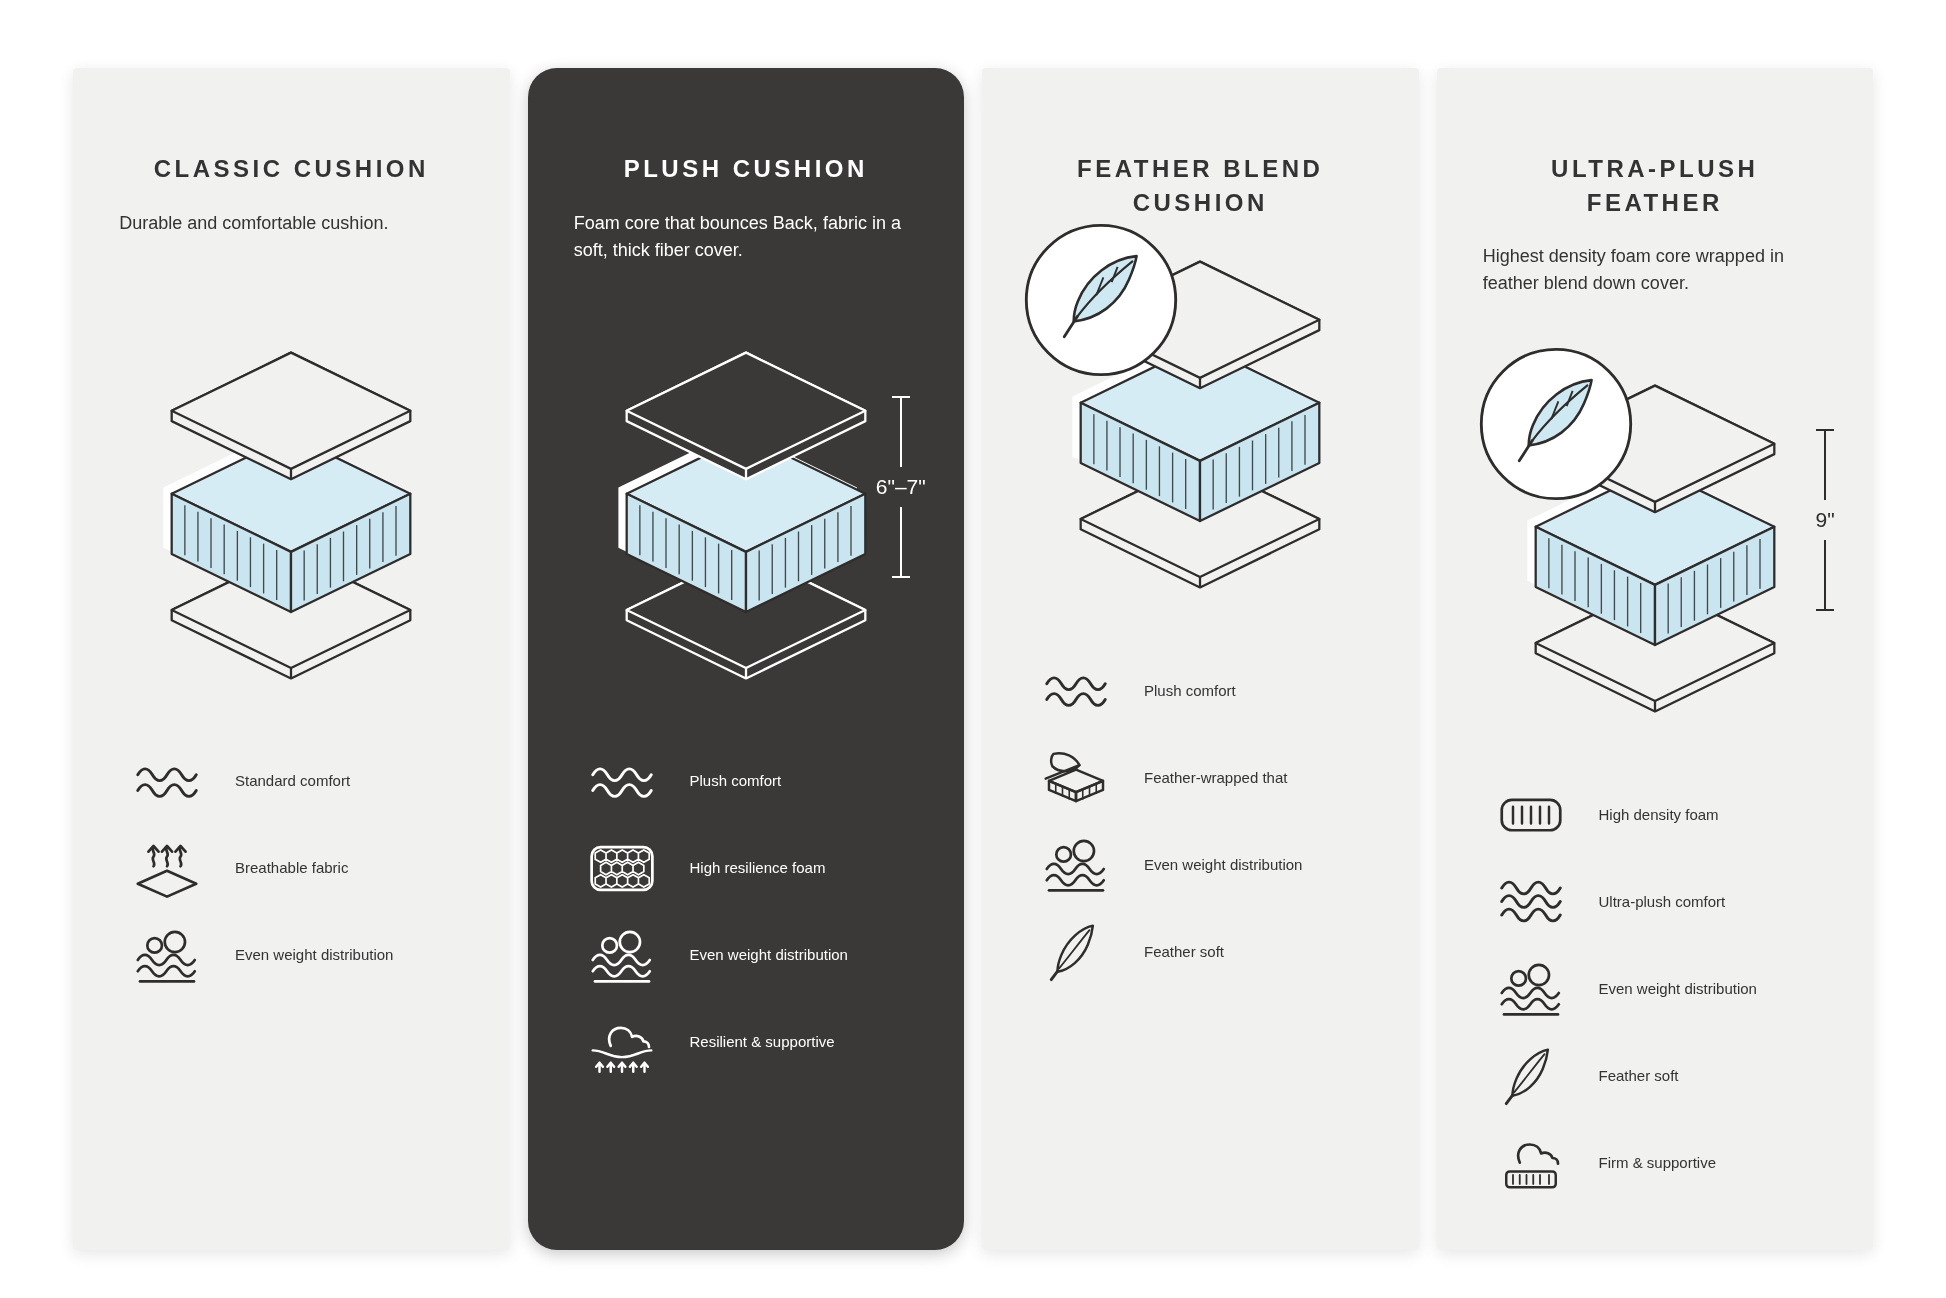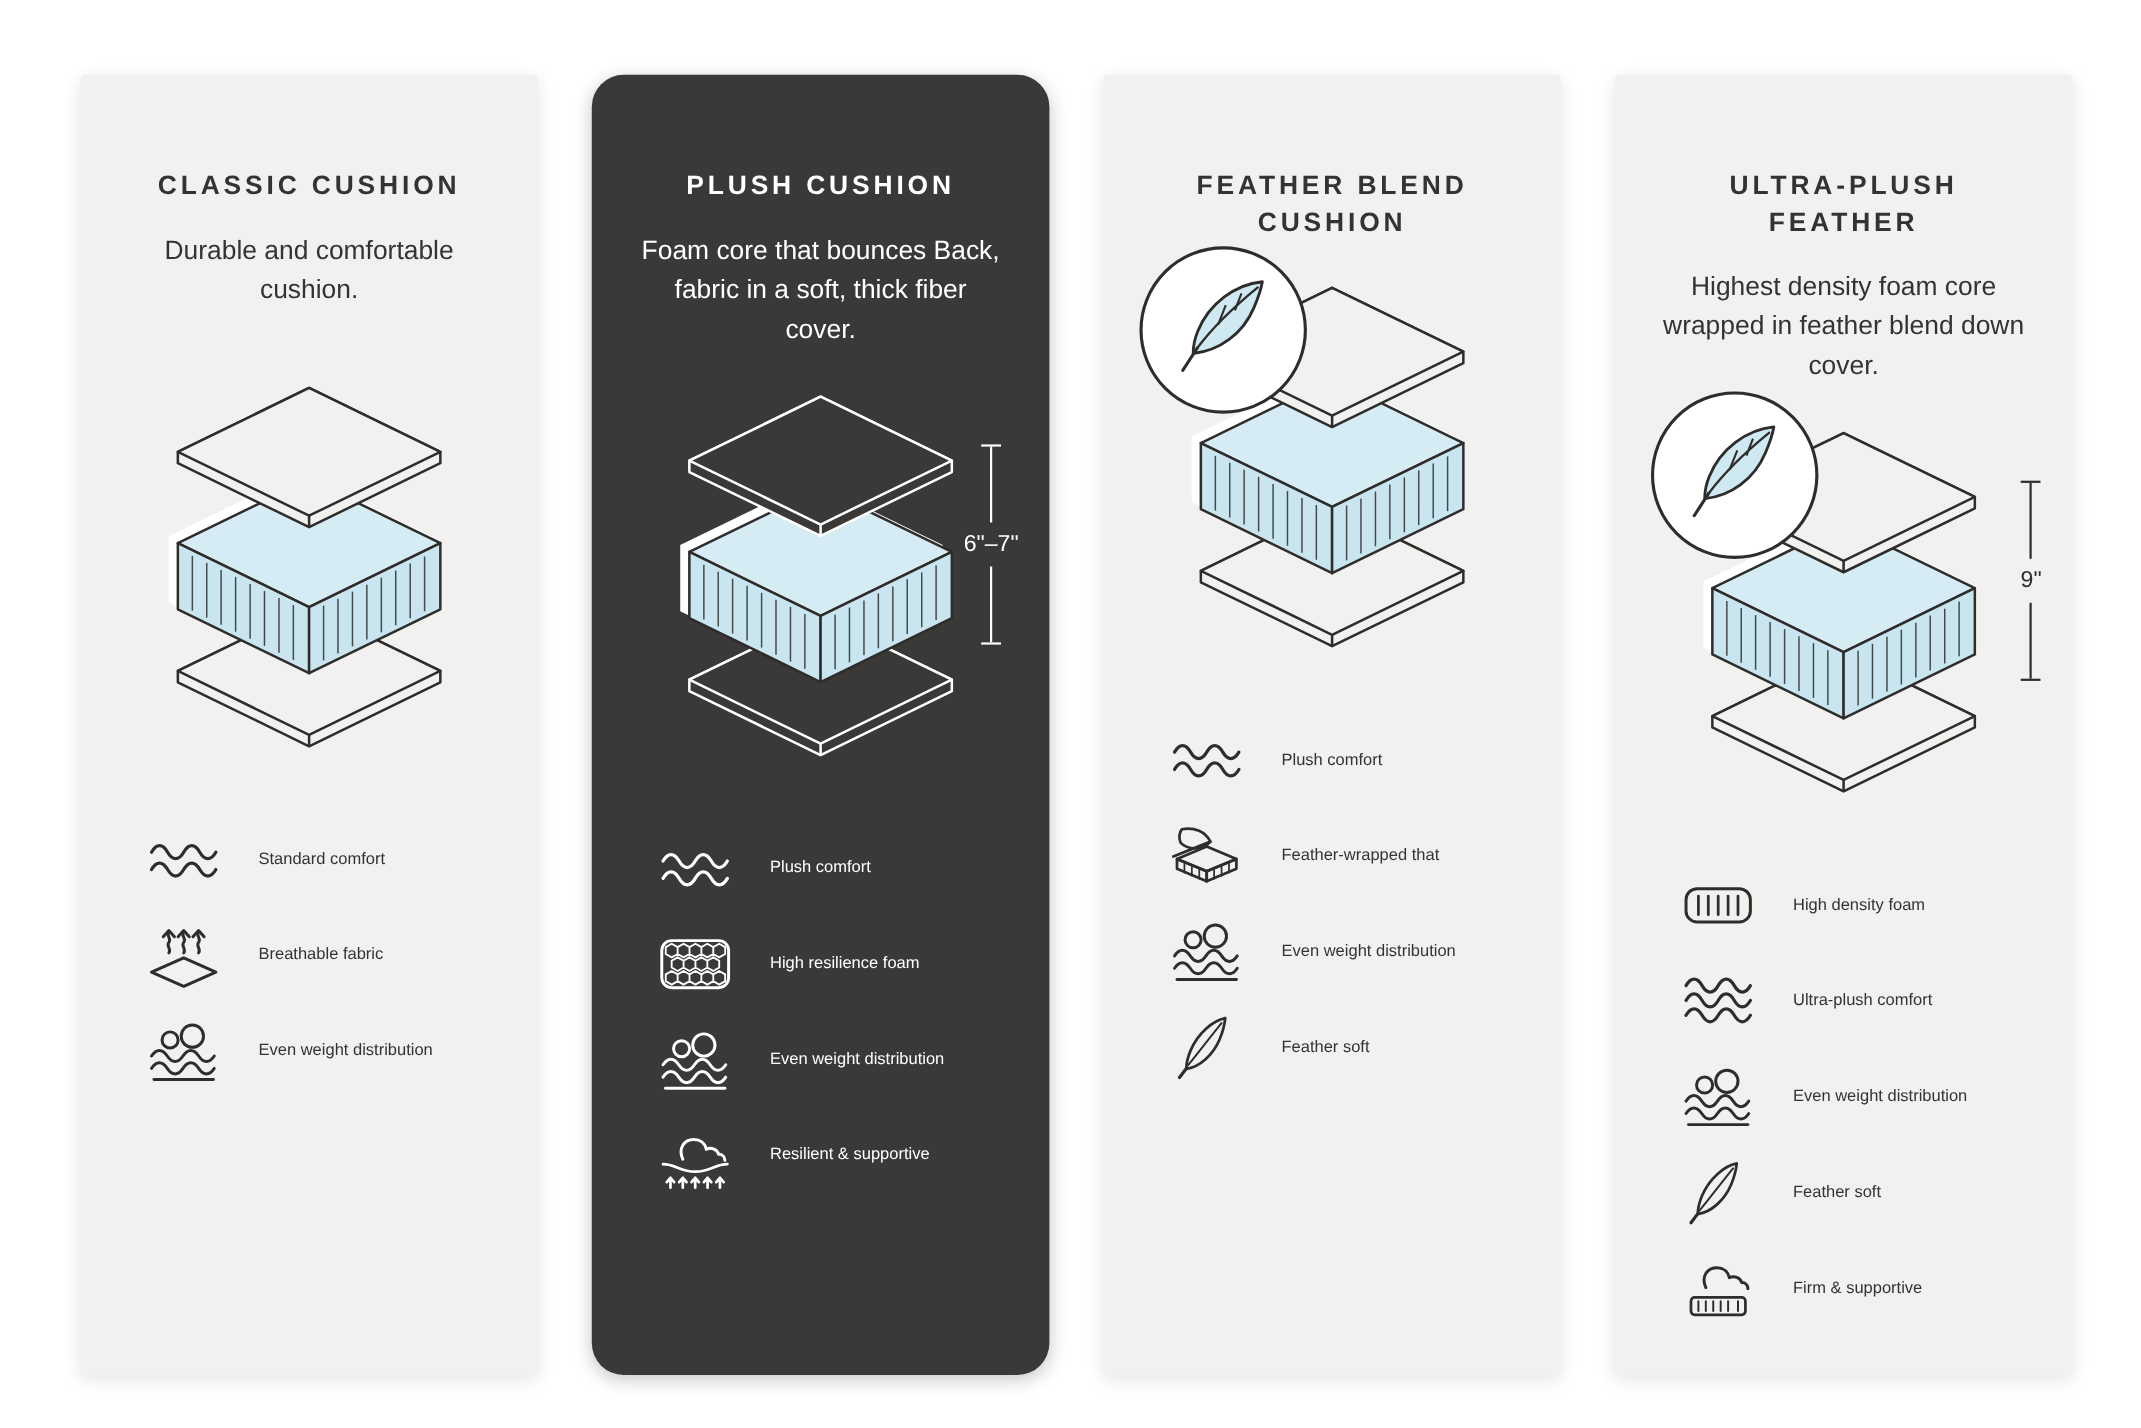--- a/index.html
+++ b/index.html
@@ -5,21 +5,21 @@
   html, body { margin: 0; padding: 0; }
   body {
     width: 1946px; height: 1298px;
     background: #ffffff;
     font-family: "Liberation Sans", "DejaVu Sans", sans-serif;
     overflow: hidden;
   }
   .board {
     box-sizing: border-box;
     display: flex;
-    gap: 49px;
+    gap: 18px;
     padding: 68px 73px 0;
   }
   .card {
     --ink: #2e2d2c;
     --card-bg: #f1f1ef;
     flex: 1;
     height: 1182px;
     box-sizing: border-box;
     padding: 84px 42px 0;
     background: var(--card-bg);
@@ -40,22 +40,22 @@
     font-size: 24px;
     font-weight: 700;
     letter-spacing: 3.5px;
     line-height: 1.4;
     color: inherit;
   }
   .desc {
     margin: 24px auto 0;
     max-width: 344px;
     min-height: 100px;
-    text-align: center;
-    font-size: 24px;
+    text-align: left;
+    font-size: 18px;
     line-height: 1.5;
     color: inherit;
   }
   .illus {
     position: relative;
     width: 332px;
     margin: 28px auto 0;
     height: 356px;
   }
   .illus .cushion { display: block; width: 332px; height: 353px; }

